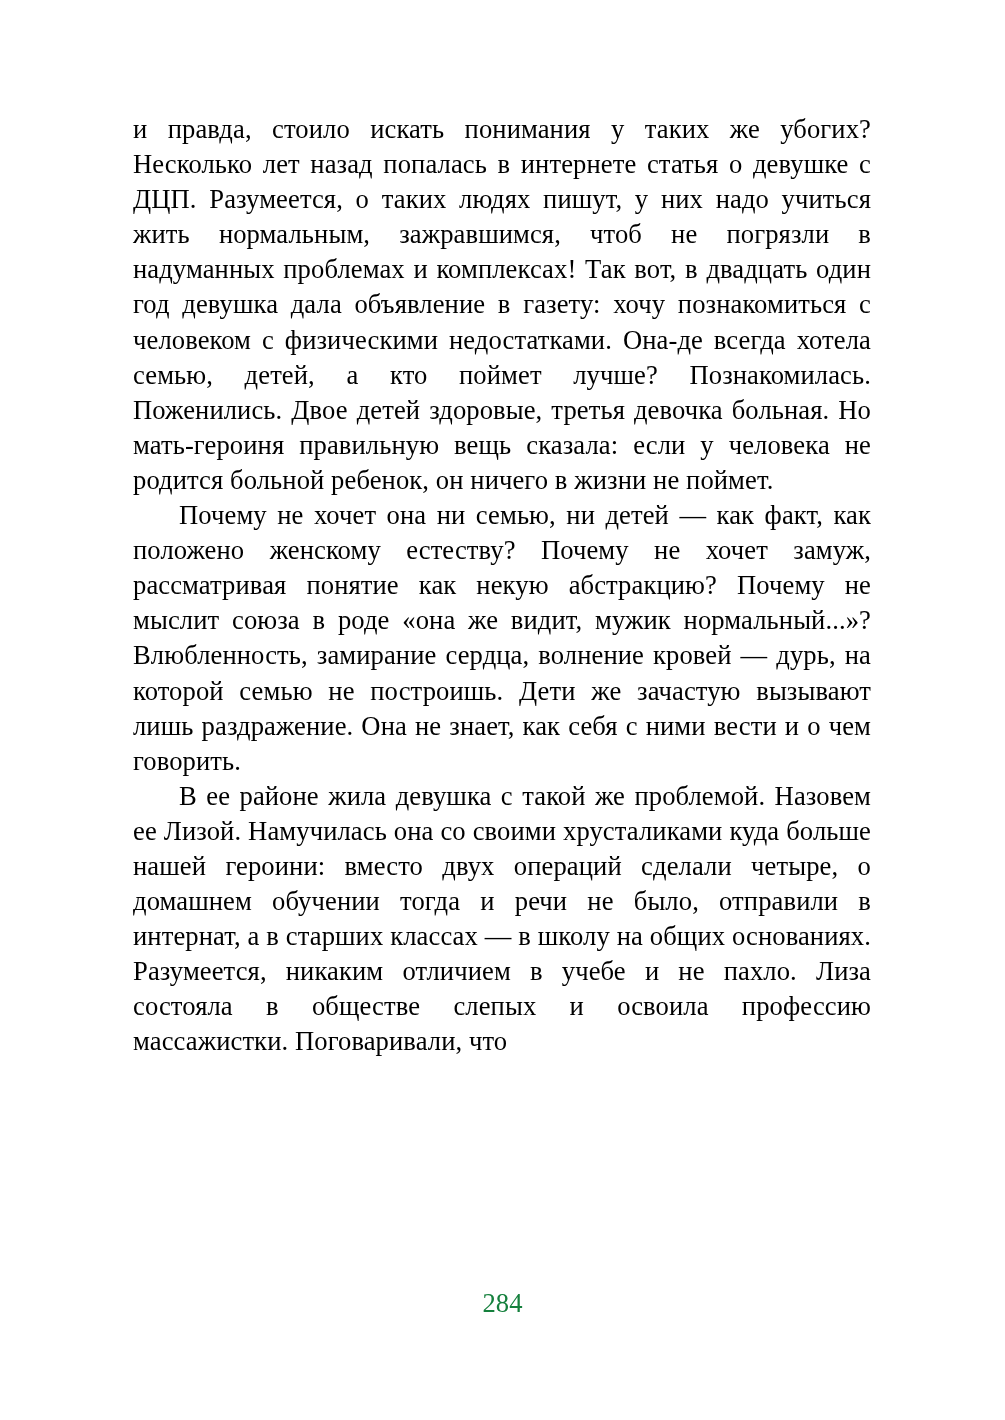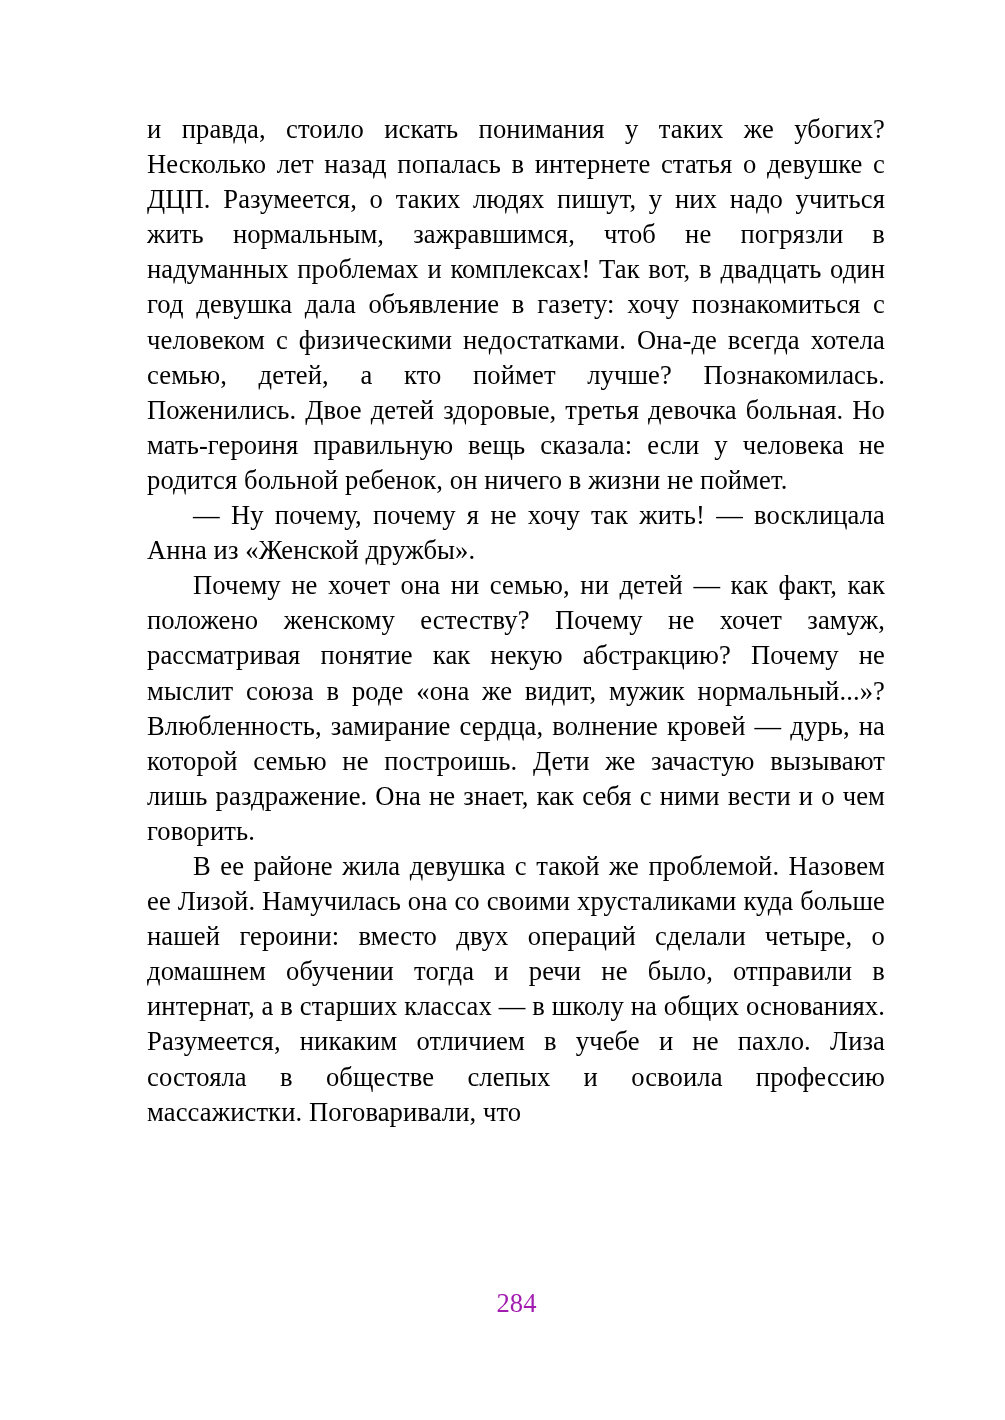--- a/index.html
+++ b/index.html
@@ -17,21 +17,20 @@
     color: #000000;
   }
 
   #page {
     position: absolute;
     left: 0;
     top: 0;
     width: 930px;
     height: 1420px;
     background: #ffffff;
-    margin-left: 14px;
   }
 
   #text-column {
     position: absolute;
     left: 133px;
     top: 112px;
     width: 738px;
   }
 
   .para {
@@ -58,30 +57,29 @@
 
   #page-number {
     position: absolute;
     left: 0;
     top: 1287px;
     width: 1005px;
     text-align: center;
     font-size: 26.6px;
     line-height: 32px;
     font-family: "Liberation Serif", "DejaVu Serif", serif;
-    color: #a21caf;
+    color: #15803d;
   }
 </style>
 </head>
 <body style="background: rgb(255, 255, 255); color: rgb(0, 0, 0);">
 
 <div id="page">
 
   <div id="text-column">
     <p class="para cont">и правда, стоило искать понимания у таких же убогих? Несколько лет назад попалась в интернете статья о девушке с ДЦП. Разумеется, о таких людях пишут, у них надо учиться жить нормальным, зажравшимся, чтоб не погрязли в надуманных проблемах и комплексах! Так вот, в двадцать один год девушка дала объявление в газету: хочу познакомиться с человеком с физическими недостатками. Она-де всегда хотела семью, детей, а кто поймет лучше? Познакомилась. Поженились. Двое детей здоровые, третья девочка больная. Но мать-героиня правильную вещь сказала: если у человека не родится больной ребенок, он ничего в жизни не поймет.</p>
-    <p class="para indent">— Ну почему, почему я не хочу так жить! — восклицала Анна из «Женской дружбы».</p>
     <p class="para indent">Почему не хочет она ни семью, ни детей — как факт, как положено женскому естеству? Почему не хочет замуж, рассматривая понятие как некую абстракцию? Почему не мыслит союза в роде «она же видит, мужик нормальный...»? Влюбленность, замирание сердца, волнение кровей — дурь, на которой семью не построишь. Дети же зачастую вызывают лишь раздражение. Она не знает, как себя с ними вести и о чем говорить.</p>
     <p class="para indent">В ее районе жила девушка с такой же проблемой. Назовем ее Лизой. Намучилась она со своими хрусталиками куда больше нашей героини: вместо двух операций сделали четыре, о домашнем обучении тогда и речи не было, отправили в интернат, а в старших классах — в школу на общих основаниях. Разумеется, никаким отличием в учебе и не пахло. Лиза состояла в обществе слепых и освоила профессию массажистки. Поговаривали, что</p>
   </div>
 
   <div id="page-number">284</div>
 
 </div>
 
 </body></html>

